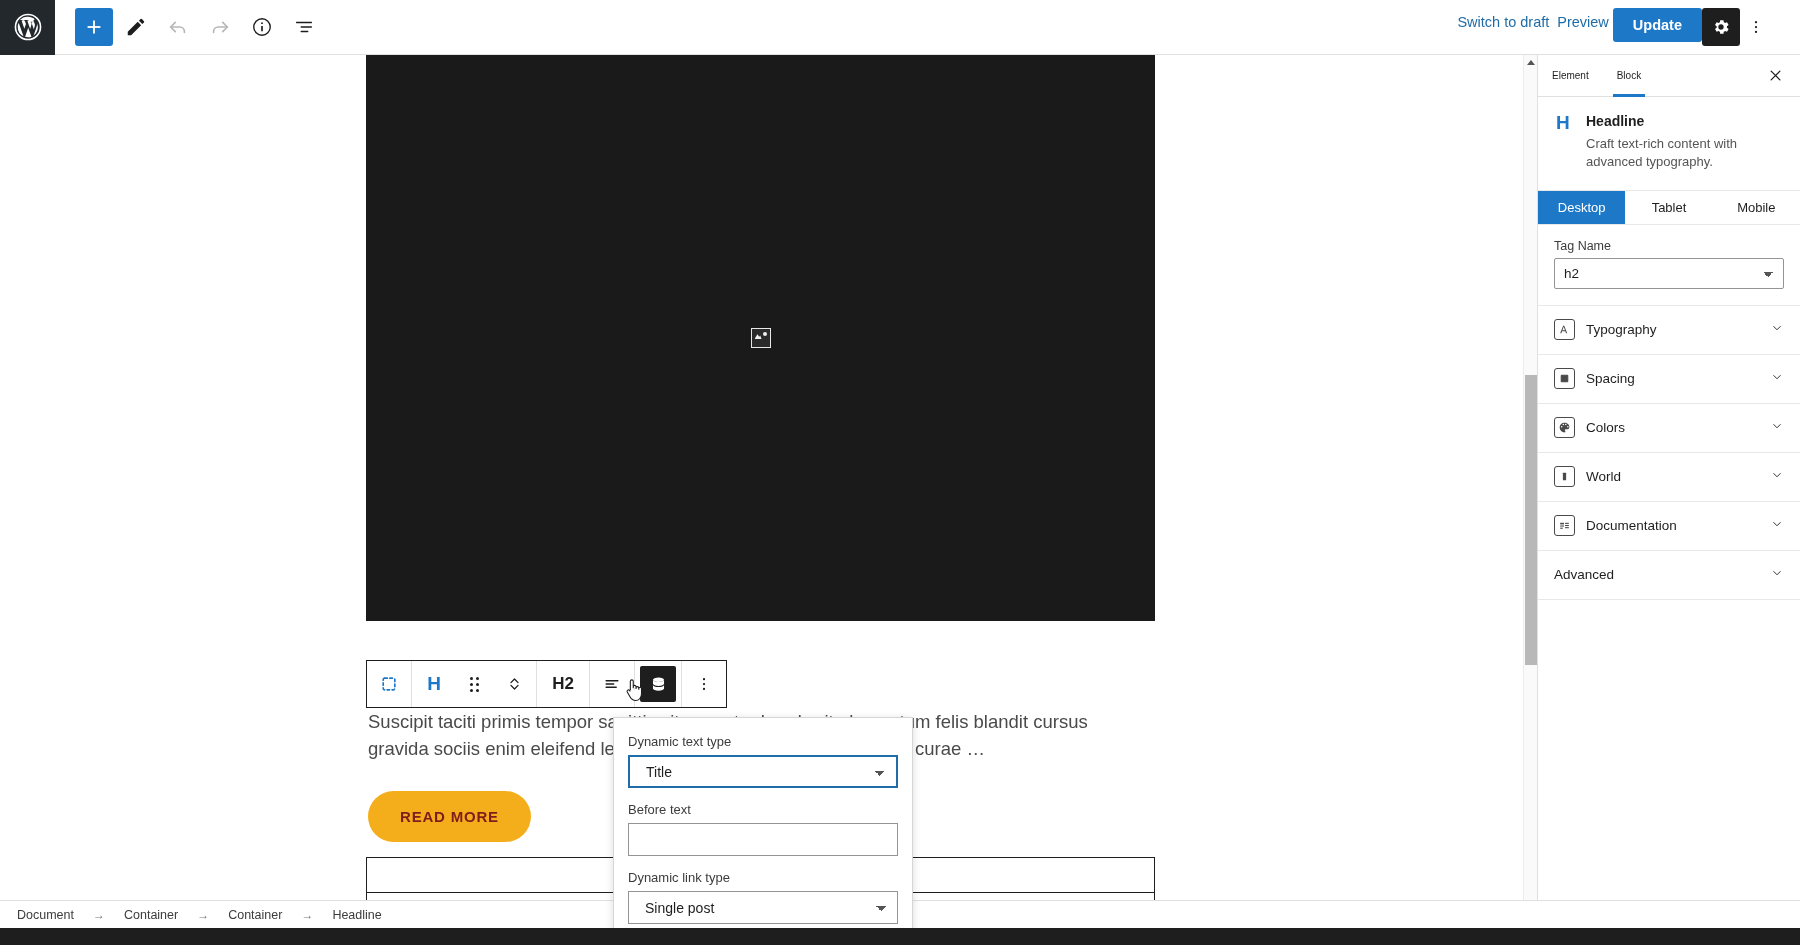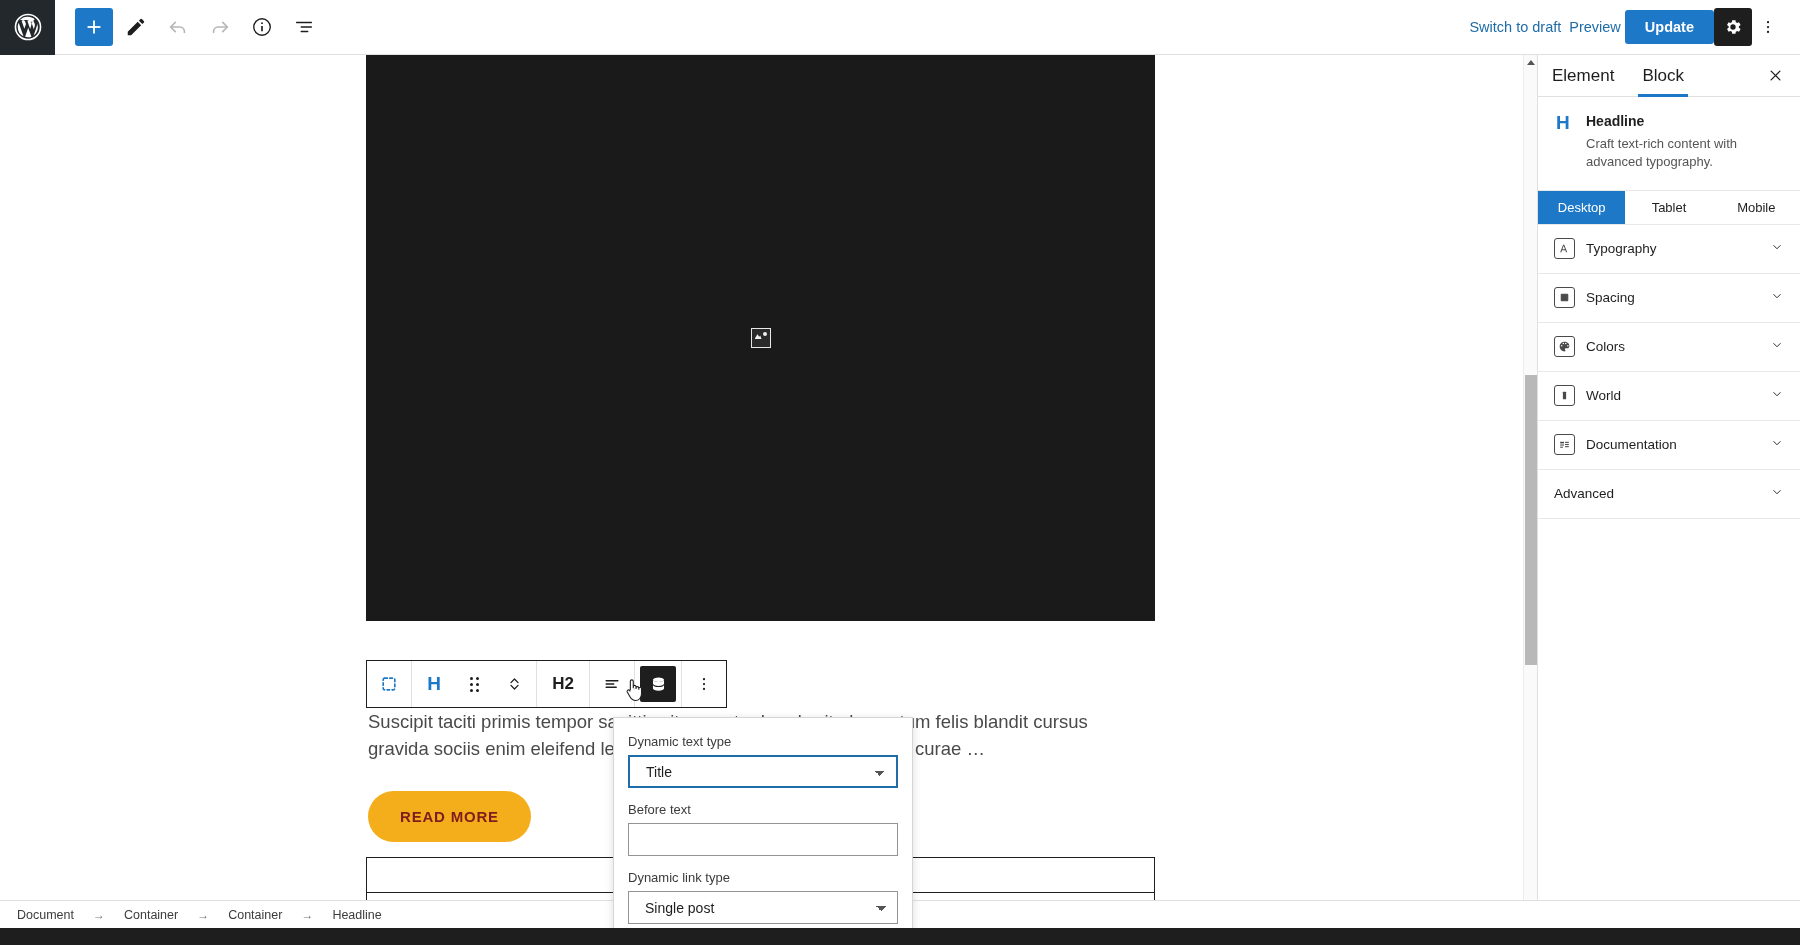--- a/index.html
+++ b/index.html
@@ -34,22 +34,22 @@
     border-radius: 2px;
   }
   .tb-btn.primary-add {
     background: #1e78c8; border-radius: 3px;
   }
   .tb-btn.primary-add svg { stroke: #ffffff; }
   .tb-btn svg { width: 22px; height: 22px; }
   .tb-btn.disabled svg { opacity: .32; }
 
   .tb-right {
-    margin-left: auto; display: flex; align-items: center;
-    padding-right: 16px;
+    margin-left: auto; display: flex; align-items: flex-start;
+    padding-right: 28px;
   }
   .link-btn {
     background: none; border: none; cursor: pointer;
     font-size: 14.5px; color: #1e6ca8;
     font-family: "Liberation Sans", sans-serif;
     padding: 6px 4px;
   }
   .update-btn {
     background: #1e78c8; color: #fff; border: none;
     font-size: 14.5px; font-weight: bold; cursor: pointer;
@@ -242,21 +242,21 @@
     background: #ffffff;
     border-left: 1px solid #e0e0e0;
     overflow: hidden;
   }
   .sb-tabs {
     display: flex; align-items: center;
     height: 42px; border-bottom: 1px solid #e0e0e0;
     position: relative;
   }
   .sb-tab {
-    font-size: 17px; color: #1e1e1e;
+    font-size: 10px; color: #1e1e1e;
     background: none; border: none; cursor: pointer;
     padding: 0 14px; height: 42px;
     font-family: "Liberation Sans", sans-serif;
     position: relative;
   }
   .sb-tab.active::after {
     content: ""; position: absolute; left: 10px; right: 10px; bottom: 0;
     height: 3px; background: #1e78c8;
   }
   .sb-close {
@@ -544,20 +544,26 @@
       <div class="blk-desc">Craft text-rich content with advanced typography.</div>
     </div>
   </div>
 
   <div class="device-tabs">
     <button class="device-tab active">Desktop</button>
     <button class="device-tab">Tablet</button>
     <button class="device-tab">Mobile</button>
   </div>
 
+  <div class="tagname-wrap">
+    <label class="tagname-label">Tag Name</label>
+    <select class="tagname-select">
+      <option>h2</option>
+    </select>
+  </div>
 
   <div class="panel-row">
     <span class="panel-ico">
       <svg viewBox="0 0 24 24">
           <path d="M4 19L9.5 5h2L17 19h-2.2l-1.3-3.6H7.5L6.2 19H4zm4.1-5.4h4.8L10.5 7.1 8.1 13.6z"></path>
         </svg>
     </span>
     <span class="panel-title">Typography</span>
     <span class="panel-chev">
       <svg viewBox="0 0 24 24">

